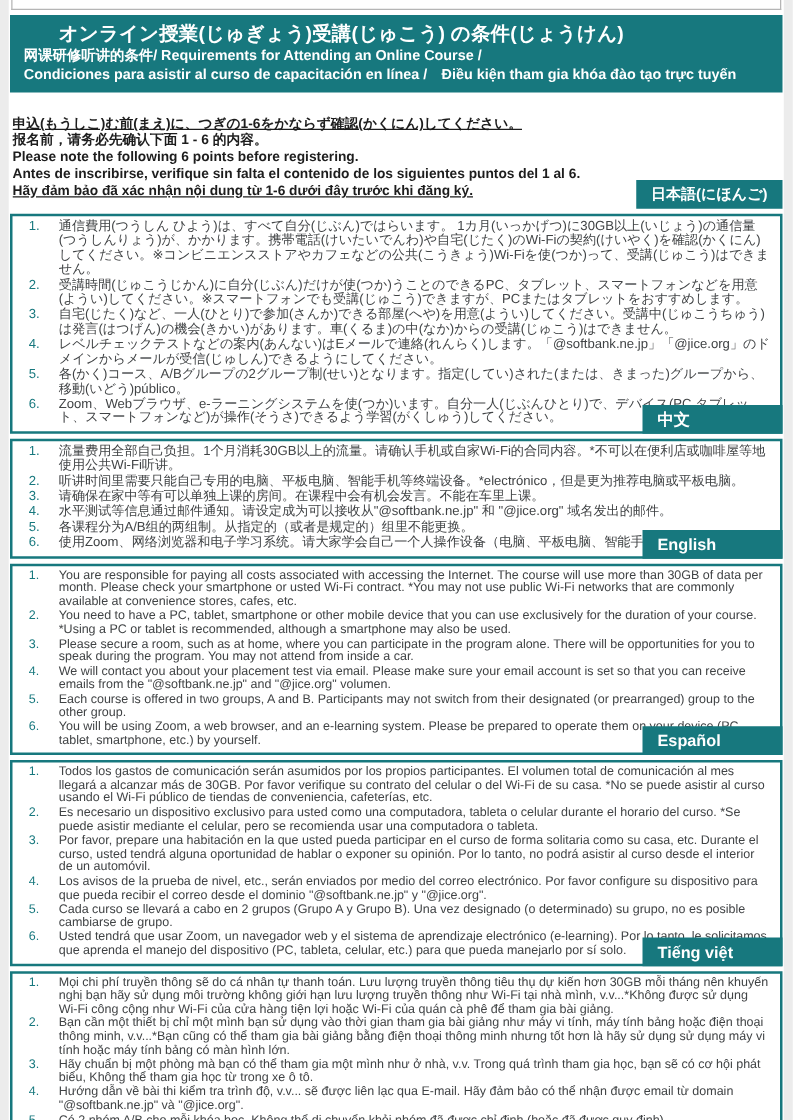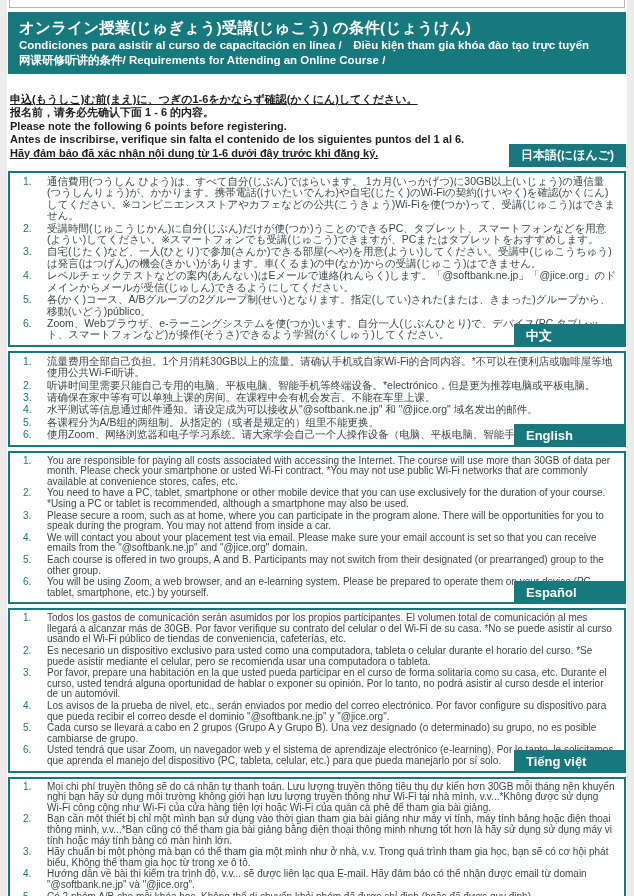--- a/index.html
+++ b/index.html
@@ -3,21 +3,21 @@
 <meta charset="utf-8">
 <style>
   html,body{margin:0;padding:0;}
   body{background:#ececec;font-family:"Liberation Sans","DejaVu Sans",sans-serif;}
   .page{position:relative;width:634px;height:896px;background:#ececec;overflow:hidden;}
   .content{position:absolute;left:7px;top:0;width:620px;height:896px;background:#ffffff;}
 
   .top-partial{height:7px;margin:0 2px;background:#ffffff;border:1px solid #b5b5b5;border-top:none;}
 
   .header{margin:4px 1px 0 1px;background:#17787e;color:#ffffff;padding:6px 11px 7px 11px;}
-  .h-title{font-size:15.5px;font-weight:bold;letter-spacing:.2px;line-height:19px;}
+  .h-title{font-size:15.5px;font-weight:bold;letter-spacing:.2px;line-height:19px;margin-left:28px;}
   .h-sub{font-size:11.5px;font-weight:bold;line-height:14px;margin-top:1px;}
 
   .intro{padding:19px 6px 7px 3px;color:#1d1d1d;font-size:11px;font-weight:bold;line-height:13.4px;}
   .intro-line{white-space:nowrap;overflow:hidden;}
   .intro-line.u{text-decoration:underline;}
 
   .section{margin:0 1px;}
   .lang-badge{display:block;width:fit-content;box-sizing:border-box;min-width:112px;
     margin:-23px 0 0 auto;position:relative;z-index:2;
     background:#17787e;color:#ffffff;font-weight:bold;font-size:13px;line-height:17px;
@@ -32,22 +32,22 @@
 </head>
 <body>
 
 <div class="page">
   <div class="content">
 
     <div class="top-partial"></div>
 
     <div class="header">
       <div class="h-title">オンライン授業(じゅぎょう)受講(じゅこう) の条件(じょうけん)</div>
+      <div class="h-sub">网课研修听讲的条件/ Requirements for Attending an Online Course /</div>
       <div class="h-sub">Condiciones para asistir al curso de capacitación en línea /　Điều kiện tham gia khóa đào tạo trực tuyến</div>
-      <div class="h-sub">网课研修听讲的条件/ Requirements for Attending an Online Course /</div>
     </div>
 
     <div class="intro" id="intro">
         <div class="intro-line u">申込(もうしこ)む前(まえ)に、つぎの1-6をかならず確認(かくにん)してください。</div>
         <div class="intro-line">报名前，请务必先确认下面 1 - 6 的内容。</div>
         <div class="intro-line">Please note the following 6 points before registering.</div>
         <div class="intro-line">Antes de inscribirse, verifique sin falta el contenido de los siguientes puntos del 1 al 6.</div>
         <div class="intro-line u">Hãy đảm bảo đã xác nhận nội dung từ 1-6 dưới đây trước khi đăng ký.</div>
       </div>
 
@@ -78,21 +78,21 @@
             </ol>
           </div>
         </div>
         <div class="section">
           <div class="lang-badge english">English</div>
           <div class="box english">
             <ol>
               <li>You are responsible for paying all costs associated with accessing the Internet. The course will use more than 30GB of data per month. Please check your smartphone or usted Wi-Fi contract. *You may not use public Wi-Fi networks that are commonly available at convenience stores, cafes, etc.</li>
               <li>You need to have a PC, tablet, smartphone or other mobile device that you can use exclusively for the duration of your course. *Using a PC or tablet is recommended, although a smartphone may also be used.</li>
               <li>Please secure a room, such as at home, where you can participate in the program alone. There will be opportunities for you to speak during the program. You may not attend from inside a car.</li>
-              <li>We will contact you about your placement test via email. Please make sure your email account is set so that you can receive emails from the "@softbank.ne.jp" and "@jice.org" domain.</li>
+              <li>We will contact you about your placement test via email. Please make sure your email account is set so that you can receive emails from the "@softbank.ne.jp" and "@jice.org" volumen.</li>
               <li>Each course is offered in two groups, A and B. Participants may not switch from their designated (or prearranged) group to the other group.</li>
               <li>You will be using Zoom, a web browser, and an e-learning system. Please be prepared to operate them on your device (PC, tablet, smartphone, etc.) by yourself.</li>
             </ol>
           </div>
         </div>
         <div class="section">
           <div class="lang-badge spanish">Español</div>
           <div class="box spanish">
             <ol>
               <li>Todos los gastos de comunicación serán asumidos por los propios participantes. El volumen total de comunicación al mes llegará a alcanzar más de 30GB. Por favor verifique su contrato del celular o del Wi-Fi de su casa. *No se puede asistir al curso usando el Wi-Fi público de tiendas de conveniencia, cafeterías, etc.</li>

